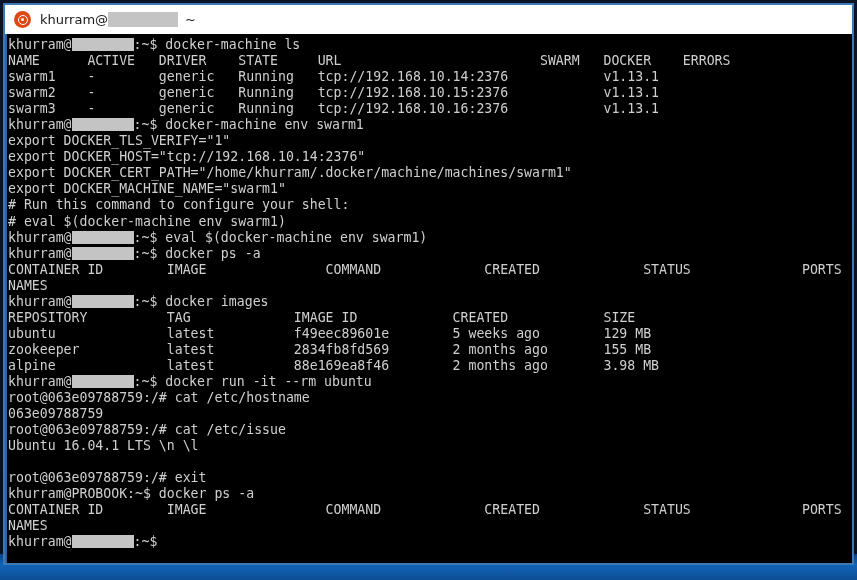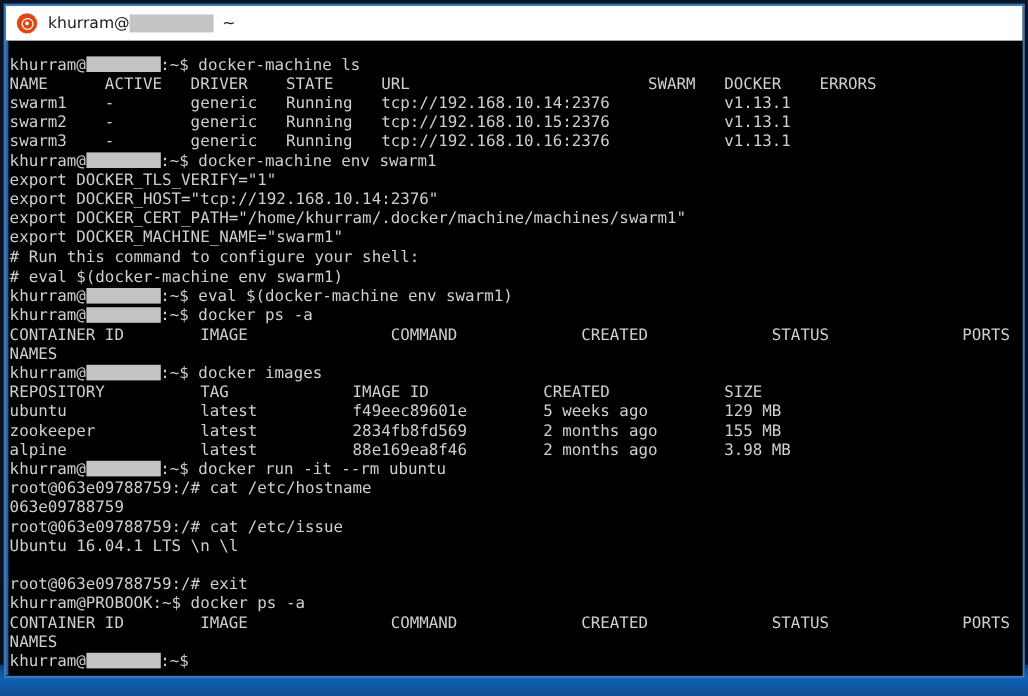--- a/index.html
+++ b/index.html
@@ -108,21 +108,21 @@
   .title-tail {
     margin-left: 7px;
   }
 
   
   #terminal-screen {
     flex: 1;
     background: #000000;
     position: relative;
     overflow: hidden;
-    padding: 13px 0 0 3px;
+    padding: 3px 0 0 3px;
     box-sizing: border-box;
   }
   #terminal-lines {
     font-family: "DejaVu Sans Mono", "Liberation Mono", monospace;
     font-size: 13.2px;
     line-height: 16.05px;
     color: #cfcfcf;
     white-space: pre;
     letter-spacing: 0px;
   }

